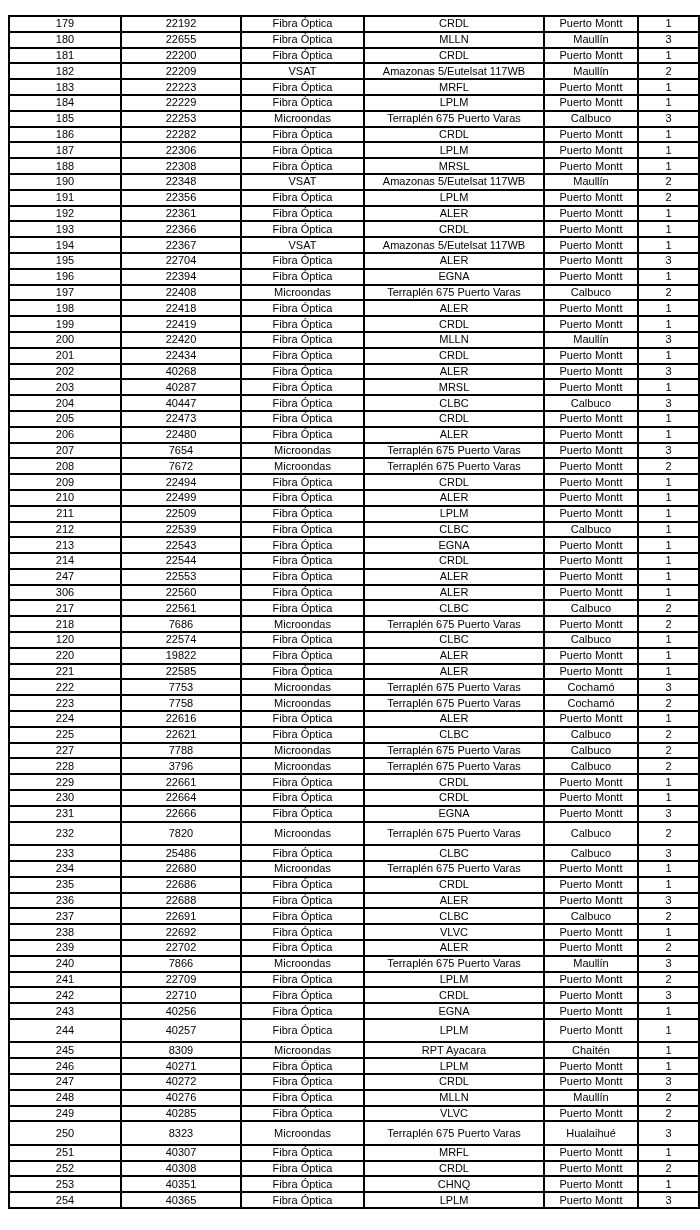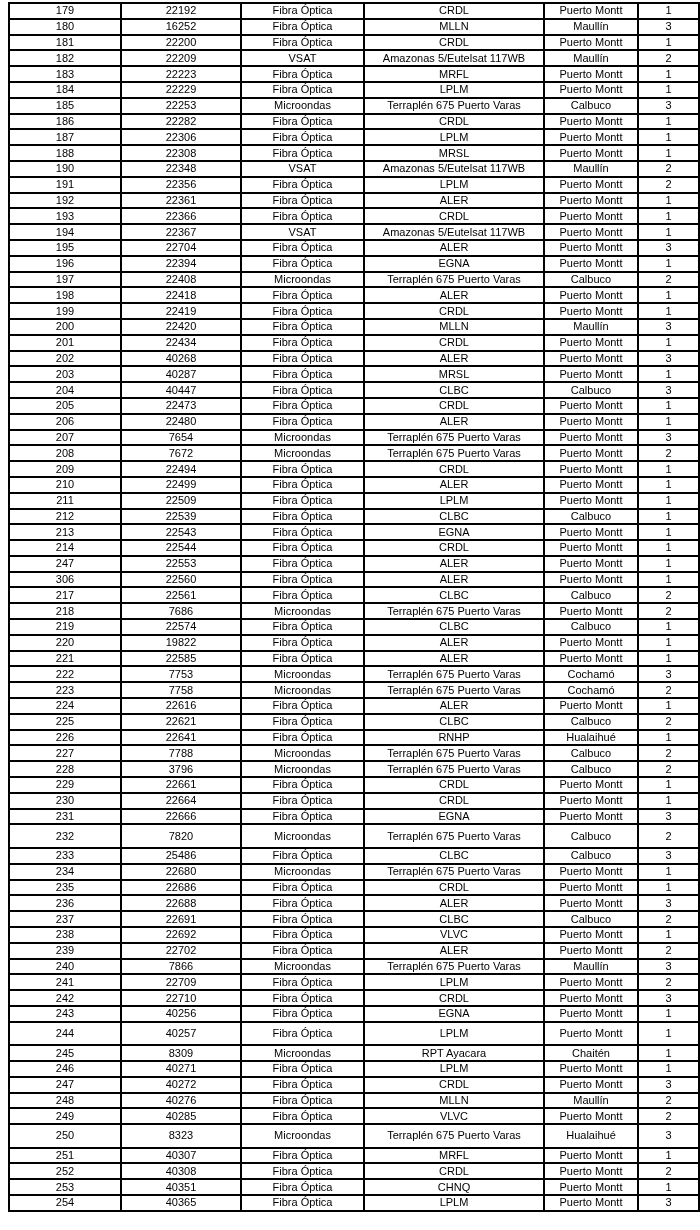--- a/index.html
+++ b/index.html
@@ -7,21 +7,21 @@
     padding: 0;
     background: #ffffff;
   }
   body {
     width: 700px;
     height: 1230px;
     overflow: hidden;
     font-family: "Liberation Sans", sans-serif;
   }
   .sheet {
-    padding: 2px 0 0 8px;
+    padding: 15px 0 0 8px;
   }
   table.grid {
     border-collapse: collapse;
     table-layout: fixed;
     width: 690px;
   }
   table.grid td {
     border: 2px solid #000000;
     font-family: "Liberation Sans", sans-serif;
     font-size: 11px;
@@ -61,21 +61,21 @@
         <tr>
           <td>179</td>
           <td>22192</td>
           <td>Fibra Óptica</td>
           <td>CRDL</td>
           <td>Puerto Montt</td>
           <td>1</td>
         </tr>
         <tr>
           <td>180</td>
-          <td>16252</td>
+          <td>22655</td>
           <td>Fibra Óptica</td>
           <td>MLLN</td>
           <td>Maullín</td>
           <td>3</td>
         </tr>
         <tr>
           <td>181</td>
           <td>22200</td>
           <td>Fibra Óptica</td>
           <td>CRDL</td>
@@ -364,21 +364,21 @@
         </tr>
         <tr>
           <td>218</td>
           <td>7686</td>
           <td>Microondas</td>
           <td>Terraplén 675 Puerto Varas</td>
           <td>Puerto Montt</td>
           <td>2</td>
         </tr>
         <tr>
-          <td>219</td>
+          <td>120</td>
           <td>22574</td>
           <td>Fibra Óptica</td>
           <td>CLBC</td>
           <td>Calbuco</td>
           <td>1</td>
         </tr>
         <tr>
           <td>220</td>
           <td>19822</td>
           <td>Fibra Óptica</td>
@@ -418,28 +418,20 @@
           <td>Puerto Montt</td>
           <td>1</td>
         </tr>
         <tr>
           <td>225</td>
           <td>22621</td>
           <td>Fibra Óptica</td>
           <td>CLBC</td>
           <td>Calbuco</td>
           <td>2</td>
-        </tr>
-        <tr>
-          <td>226</td>
-          <td>22641</td>
-          <td>Fibra Óptica</td>
-          <td>RNHP</td>
-          <td>Hualaihué</td>
-          <td>1</td>
         </tr>
         <tr>
           <td>227</td>
           <td>7788</td>
           <td>Microondas</td>
           <td>Terraplén 675 Puerto Varas</td>
           <td>Calbuco</td>
           <td>2</td>
         </tr>
         <tr>

